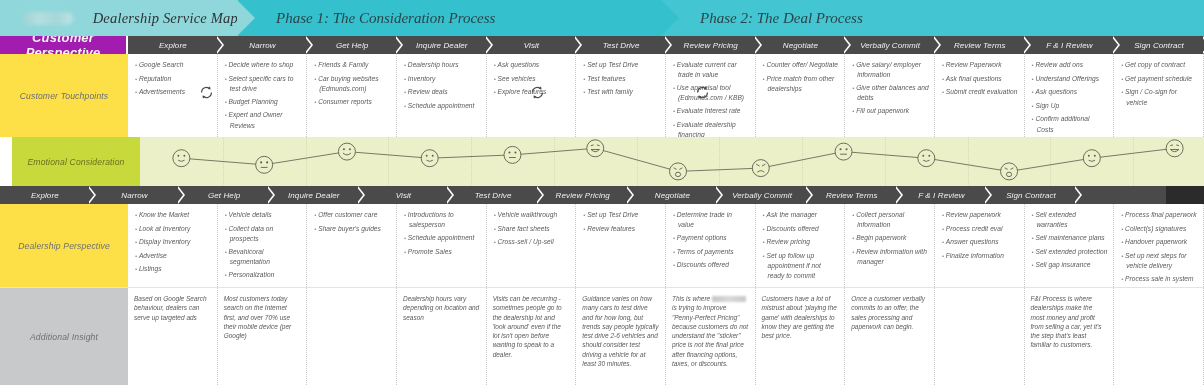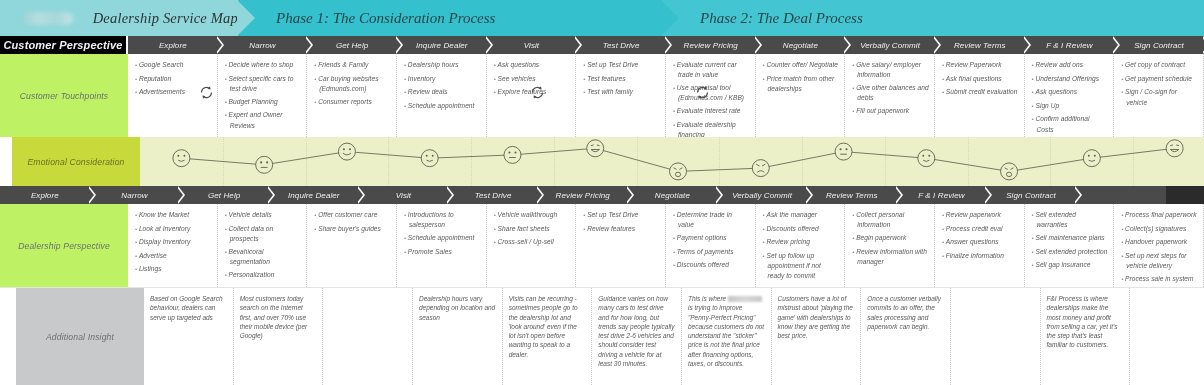--- a/index.html
+++ b/index.html
@@ -53,21 +53,21 @@
     width: 128px; flex: 0 0 128px; display: flex;
     align-items: center; justify-content: center; text-align: center;
     font-size: 8.6px; color: #6d6f71; letter-spacing: .15px;
   }
   .cells { display: flex; width: 1076px; }
   .cell { flex: 0 0 89.666px; }
 
   
   .hdr-row { height: 18px; background: #2b2b2b; }
   .hdr-row .rowlabel {
-    background: #000000; color: #f2f2f2; font-size: 11px; font-weight: bold;
+    background: #a21caf; color: #f2f2f2; font-size: 13px; font-weight: bold;
     border-right: 2px solid #ffffff;
   }
   .hdr-cell {
     position: relative; height: 18px; background: #4a4a4a;
     display: flex; align-items: center; justify-content: center;
     color: #f0f0f0; font-size: 8px; letter-spacing: .1px; white-space: nowrap;
   }
   .hdr-cell::after {
     content: ""; position: absolute; right: -6px; top: 0; z-index: 2;
     width: 0; height: 0;
@@ -76,21 +76,21 @@
   }
   .hdr-cell::before {
     content: ""; position: absolute; right: -4px; top: 0; z-index: 3;
     width: 0; height: 0;
     border-top: 9px solid transparent; border-bottom: 9px solid transparent;
     border-left: 7px solid #4a4a4a;
   }
   .hdr-cell.last::after, .hdr-cell.last::before { display: none; }
 
   
-  .tp-row .rowlabel { background: #bef264; }
+  .tp-row .rowlabel { background: #fde047; }
   .tp-row .cells { background: #ffffff; }
   .tp-cell {
     position: relative; padding: 6px 5px 4px 6px;
     border-right: 1px dotted #c9c9c9;
     min-height: 100%;
   }
   .tp-cell.last { border-right: none; }
   .tp-row-customer { height: 83px; }
   .tp-row-dealer  { height: 83px; }
   .bullet {
@@ -103,21 +103,21 @@
   
   .emo-row { height: 49px; margin-left: 12px; }
   .emo-row .rowlabel { background: #c8d93c; color: #6a7020; }
   .emo-canvas { position: relative; width: 1076px; height: 49px; background: #ebf0c9; }
   .emo-canvas .vline {
     position: absolute; top: 0; bottom: 0; width: 0;
     border-left: 1px dotted #d4dbb0;
   }
 
   
-  .ins-row { height: 97px; padding-left: 16px; }
+  .ins-row { height: 97px; }
   .ins-row .rowlabel { background: #c8c9ca; }
   .ins-row .cells { background: #ffffff; }
   .ins-cell {
     padding: 6px 6px 4px 6px; border-right: 1px dotted #c9c9c9;
     font-size: 6.5px; line-height: 9.3px; color: #58595b;
   }
   .ins-cell.last { border-right: none; }
   .redact {
     display: inline-block; width: 34px; height: 6px; vertical-align: -1px;
     background: linear-gradient(90deg,#c6c6c6,#d8d8d8,#c9c9c9);

